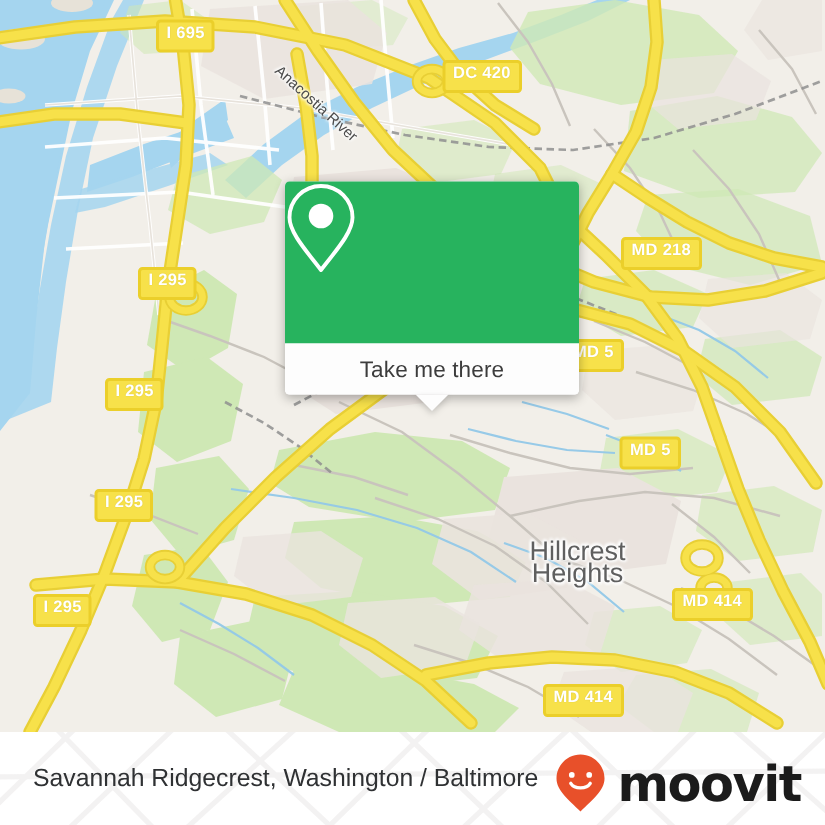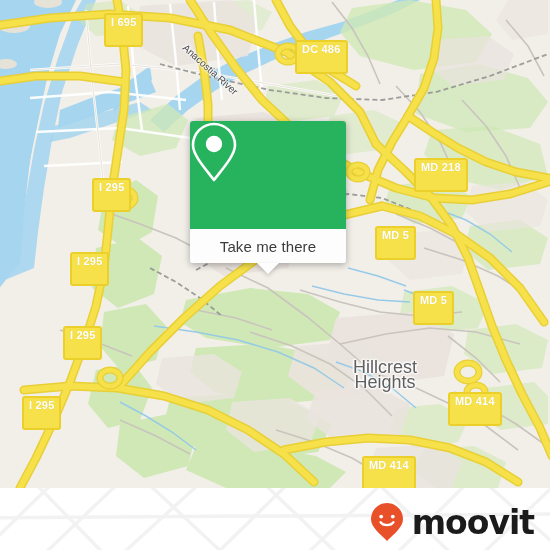--- a/index.html
+++ b/index.html
@@ -21,21 +21,21 @@
   
   .shield {
     position:absolute;
     background:#f7e14a;
     border:2px solid #ebcf2a;
     border-radius:3px;
     color:#ffffff;
     font-weight:bold;
     font-size:11px;
     line-height:13px;
-    padding:1px 5px 16px 5px;
+    padding:1px 5px 4px 5px;
     white-space:nowrap;
     letter-spacing:.2px;
     text-shadow:0 0 1px rgba(0,0,0,.12);
     font-family:"Liberation Sans", sans-serif;
   }
 
   
   .place-label {
     position:absolute;
     color:#5f5f5f;
@@ -54,21 +54,21 @@
     font-size:10px;
     white-space:nowrap;
     text-shadow:1px 0 2px #fff,-1px 0 2px #fff,0 1px 2px #fff,0 -1px 2px #fff;
     font-family:"Liberation Sans", sans-serif;
   }
 
   
   .callout {
     position:absolute;
     left:190px; top:121px;
-    width:156px; height:142px;
+    width:196px; height:142px;
     border-radius:3px;
     box-shadow:0 2px 7px rgba(0,0,0,.30);
     overflow:visible;
     background:#fff;
   }
   .callout-head {
     height:108px;
     background:#27b35e;
     border-radius:3px 3px 0 0;
     display:flex; align-items:center; justify-content:center;
@@ -325,21 +325,21 @@
     </svg>
 
     <div class="river-label" style="left:188px; top:42px; transform:rotate(42deg); transform-origin:0 0;">Anacostia River</div>
 
     <div class="place-label" style="left:353px; top:360px;">
       <div>Hillcrest</div>
       <div>Heights</div>
     </div>
 
     <div class="shield" style="left:104px; top:13px;">I 695</div>
-    <div class="shield" style="left:295px; top:40px;">DC 486</div>
+    <div class="shield" style="left:295px; top:40px;">DC 420</div>
     <div class="shield" style="left:92px;  top:178px;">I 295</div>
     <div class="shield" style="left:70px;  top:252px;">I 295</div>
     <div class="shield" style="left:63px;  top:326px;">I 295</div>
     <div class="shield" style="left:22px;  top:396px;">I 295</div>
     <div class="shield" style="left:414px; top:158px;">MD 218</div>
     <div class="shield" style="left:375px; top:226px;">MD 5</div>
     <div class="shield" style="left:413px; top:291px;">MD 5</div>
     <div class="shield" style="left:448px; top:392px;">MD 414</div>
     <div class="shield" style="left:362px; top:456px;">MD 414</div>
 
@@ -370,20 +370,21 @@
         <path d="M478,70 L566,-14"></path>
         <path d="M30,-10 L110,72"></path>
         <path d="M140,-12 L228,70"></path>
         <path d="M258,-10 L344,72"></path>
         <path d="M370,-12 L456,70"></path>
         <path d="M480,-10 L566,66"></path>
         <path d="M-20,30 L566,26"></path>
       </g>
     </svg>
 
+    <div class="footer-title">Savannah Ridgecrest, Washington / Baltimore</div>
 
     <div class="brand">
       <svg width="34" height="40" viewBox="0 0 34 40">
         <path d="M17,1 C8.2,1 1,8.2 1,17 C1,25 9,31 17,39 C25,31 33,25 33,17 C33,8.2 25.8,1 17,1 Z" fill="#e8502a"></path>
         <circle cx="11.2" cy="14.6" r="1.9" fill="#ffffff"></circle>
         <circle cx="22.8" cy="14.6" r="1.9" fill="#ffffff"></circle>
         <path d="M10.5,20.2 C13,24.2 21,24.2 23.5,20.2" fill="none" stroke="#ffffff" stroke-width="2.2" stroke-linecap="round"></path>
       </svg>
       <span class="brand-word">moovit</span>
     </div>

